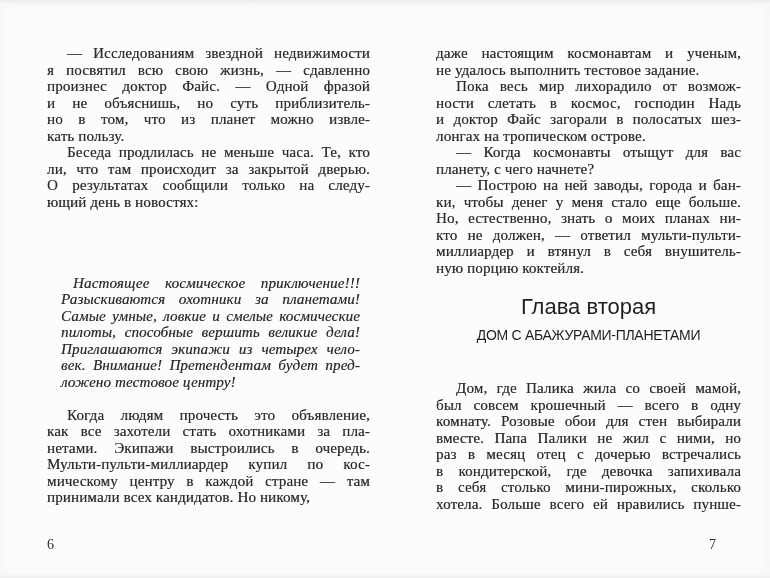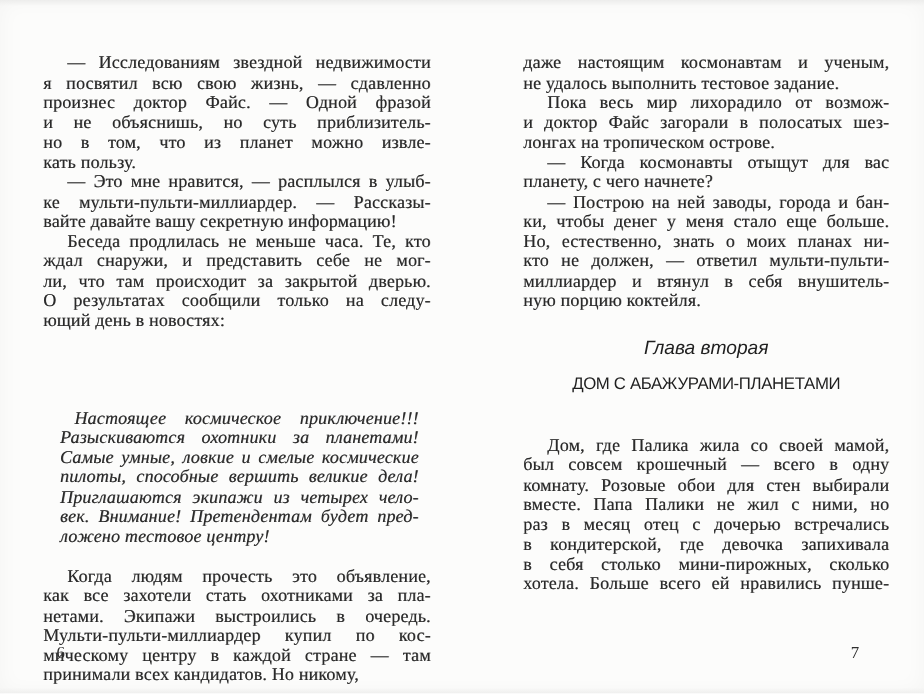--- a/index.html
+++ b/index.html
@@ -34,21 +34,21 @@
     pointer-events: none;
   }
   .textblock {
     position: absolute;
     top: 45px;
     font-size: 15px;
     line-height: 16.5px;
     text-shadow: 0.35px 0 0 rgba(42,42,42,0.55);
     letter-spacing: 0.15px;
   }
-  .textblock.left  { left: 36px;  width: 323px; }
+  .textblock.left  { left: 47px;  width: 323px; }
   .textblock.right { left: 436px; width: 305px; }
   .para { margin: 0; }
   .line {
     text-align: justify;
     text-align-last: justify;
   }
   .line.last { text-align-last: left; }
   .line.indent { text-indent: 20px; }
   .para.italic {
     font-style: italic;
@@ -60,24 +60,23 @@
   .spacer { height: 16.5px; }
   .chapter {
     text-align: center;
     font-family: "Liberation Sans", sans-serif;
     color: #1f1f1f;
     margin: 20px 0 32px 0;
     text-shadow: none;
     letter-spacing: 0;
   }
   .chapter .kicker {
-    font-size: 16px;
+    font-size: 22px;
     line-height: 22px;
     margin-bottom: 4px;
-    font-style: italic;
   }
   .chapter .title {
     font-size: 14px;
     line-height: 26px;
     letter-spacing: -0.3px;
     white-space: nowrap;
   }
   .pagenum {
     position: absolute;
     top: 537px;
@@ -96,27 +95,21 @@
   <div class="textblock left" id="left-blocks">
       <div class="para">
         <div class="line indent">— Исследованиям звездной недвижимости</div>
         <div class="line">я посвятил всю свою жизнь, — сдавленно</div>
         <div class="line">произнес доктор Файс. — Одной фразой</div>
         <div class="line">и не объяснишь, но суть приблизитель-</div>
         <div class="line">но в том, что из планет можно извле-</div>
         <div class="line last">кать пользу.</div>
       </div>
       <div class="para">
-        <div class="line indent">— Это мне нравится, — расплылся в улыб-</div>
-        <div class="line">ке мульти-пульти-миллиардер. — Рассказы-</div>
-        <div class="line last">вайте давайте вашу секретную информацию!</div>
-      </div>
-      <div class="para">
         <div class="line indent">Беседа продлилась не меньше часа. Те, кто</div>
-        <div class="line">ждал снаружи, и представить себе не мог-</div>
         <div class="line">ли, что там происходит за закрытой дверью.</div>
         <div class="line">О результатах сообщили только на следу-</div>
         <div class="line last">ющий день в новостях:</div>
       </div>
       <div class="spacer"></div>
       <div class="para italic">
         <div class="line indent">Настоящее космическое приключение!!!</div>
         <div class="line">Разыскиваются охотники за планетами!</div>
         <div class="line">Самые умные, ловкие и смелые космические</div>
         <div class="line">пилоты, способные вершить великие дела!</div>
@@ -135,20 +128,21 @@
       </div>
     </div>
 
   <div class="textblock right" id="right-blocks">
       <div class="para">
         <div class="line">даже настоящим космонавтам и ученым,</div>
         <div class="line last">не удалось выполнить тестовое задание.</div>
       </div>
       <div class="para">
         <div class="line indent">Пока весь мир лихорадило от возмож-</div>
+        <div class="line">ности слетать в космос, господин Надь</div>
         <div class="line">и доктор Файс загорали в полосатых шез-</div>
         <div class="line last">лонгах на тропическом острове.</div>
       </div>
       <div class="para">
         <div class="line indent">— Когда космонавты отыщут для вас</div>
         <div class="line last">планету, с чего начнете?</div>
       </div>
       <div class="para">
         <div class="line indent">— Построю на ней заводы, города и бан-</div>
         <div class="line">ки, чтобы денег у меня стало еще больше.</div>

